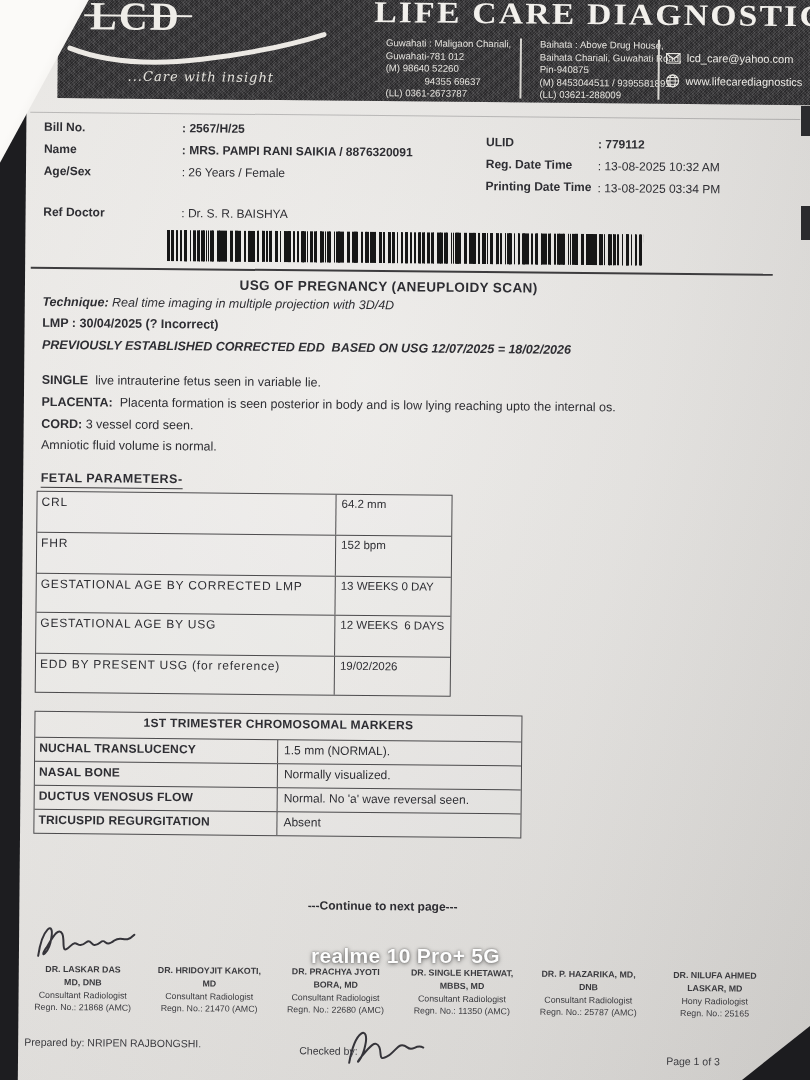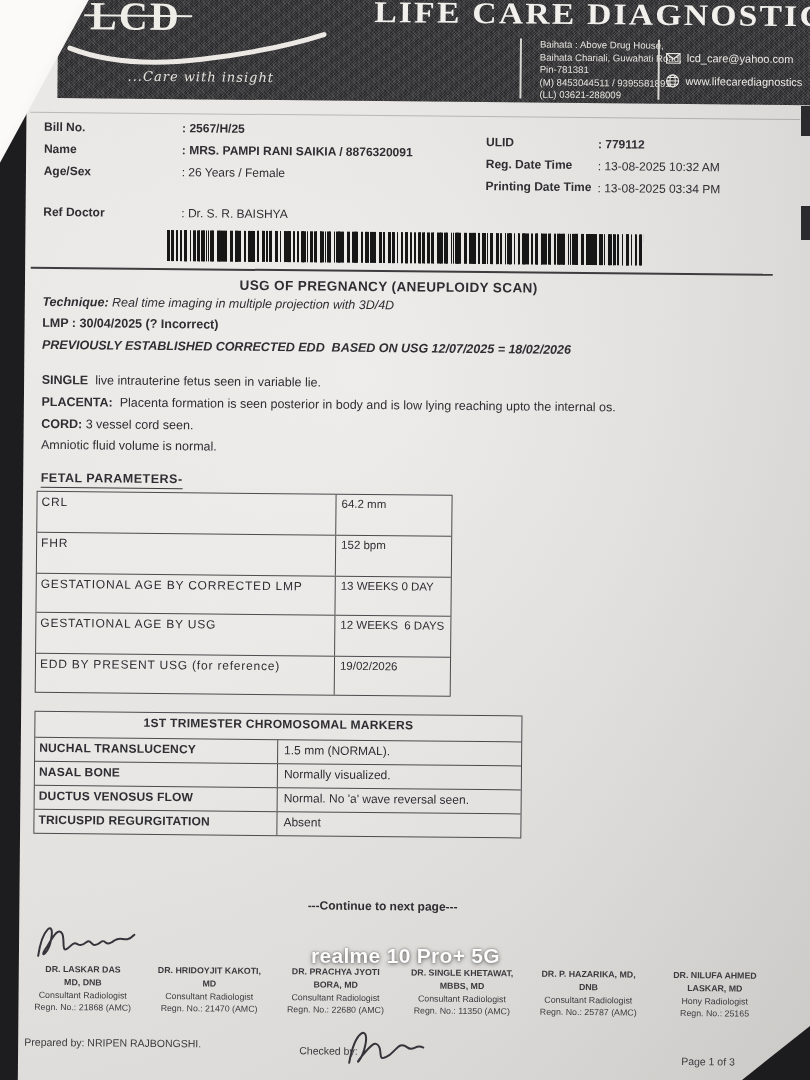--- a/index.html
+++ b/index.html
@@ -89,21 +89,21 @@
   
   .signs{position:absolute;left:30px;top:963px;width:754px;display:flex;justify-content:space-between;}
   .sig-col{width:122px;text-align:center;font-size:8.8px;line-height:1.45;color:#3a3a3e;}
   .sig-col .nm{font-weight:700;}
   .hand{position:absolute;z-index:4;}
   .hand-bhargav{left:40px;top:916px;}
   .hand-puja{left:350px;top:1016px;}
   .footer-item{position:absolute;font-size:10.5px;color:#3a3a3e;}
   .prepared{left:33px;top:1036px;}
   .checked{left:308px;top:1042px;}
-  .pageno{left:690px;top:1049px;}
+  .pageno{left:675px;top:1049px;}
   
   .wm{position:absolute;z-index:50;color:#fdfdfd;font-weight:700;
       text-shadow:0 1px 4px rgba(0,0,0,.55),0 0 2px rgba(0,0,0,.35);}
   .wm1{left:311px;top:944px;font-size:21px;letter-spacing:.3px;}
   .wm2{left:304px;top:1010px;font-size:16px;}
   svg{display:block;}
 </style>
 </head>
 <body>
 
@@ -113,25 +113,32 @@
   <div class="doc">
 
     <div class="band">
       <div class="logo-acronym">LCD</div>
       <svg class="swoosh" width="270" height="42" viewBox="0 0 270 42">
         <path d="M8 24 Q60 44 140 34 Q210 25 262 8" stroke="#ece9e4" stroke-width="5" fill="none" stroke-linecap="round"></path>
       </svg>
       <div class="tagline">...Care with insight</div>
       <div class="company">LIFE CARE DIAGNOSTICS</div>
 
+      <div class="addr addr1">
+        <div>Guwahati : Maligaon Chariali,</div>
+        <div>Guwahati-781 012</div>
+        <div>(M) 98640 52260</div>
+        <div class="ctr">94355 69637</div>
+        <div>(LL) 0361-2673787</div>
+      </div>
       <div class="vdiv vdiv1"></div>
       <div class="addr addr2">
         <div>Baihata :  Above Drug House,</div>
         <div>Baihata Chariali, Guwahati Road,</div>
-        <div>Pin-781381</div>
+        <div>Pin-940875</div>
         <div>(M) 8453044511 / 9395581891</div>
         <div>(LL) 03621-288009</div>
       </div>
       <div class="vdiv vdiv2"></div>
 
       <div class="contact">
         <div class="contact-row">
           <svg width="15" height="11" viewBox="0 0 15 11">
             <rect x="0.7" y="0.7" width="13.6" height="9.6" fill="none" stroke="#e8e6e1" stroke-width="1.2"></rect>
             <path d="M1 1 L7.5 6 L14 1" fill="none" stroke="#e8e6e1" stroke-width="1.2"></path>

